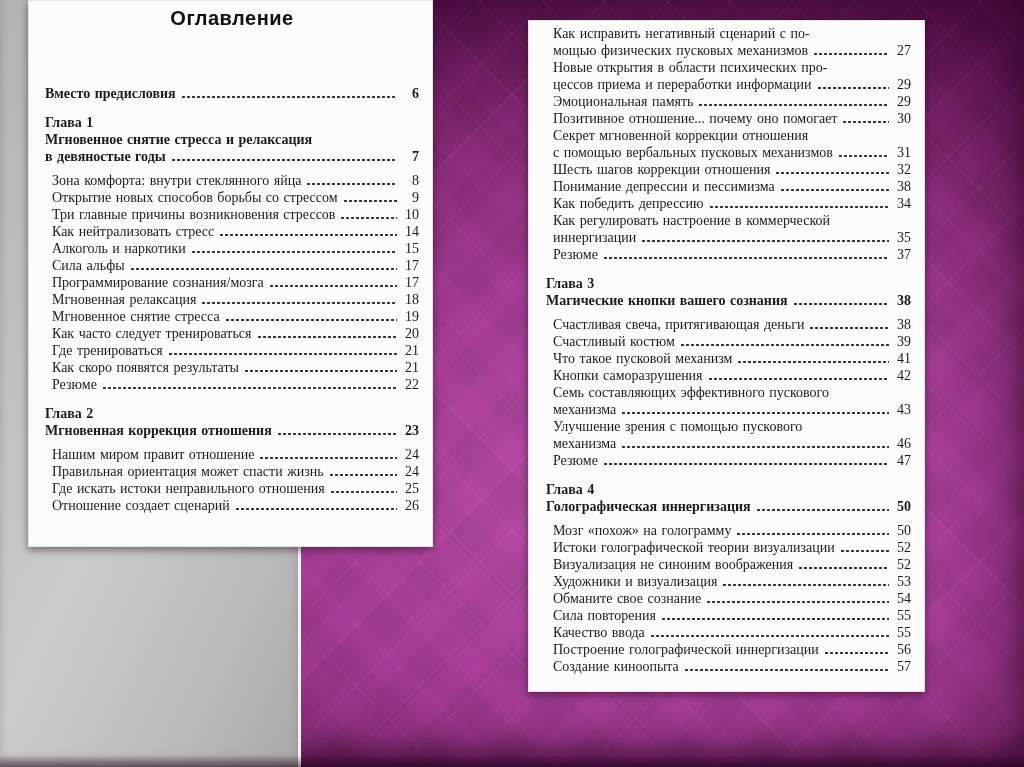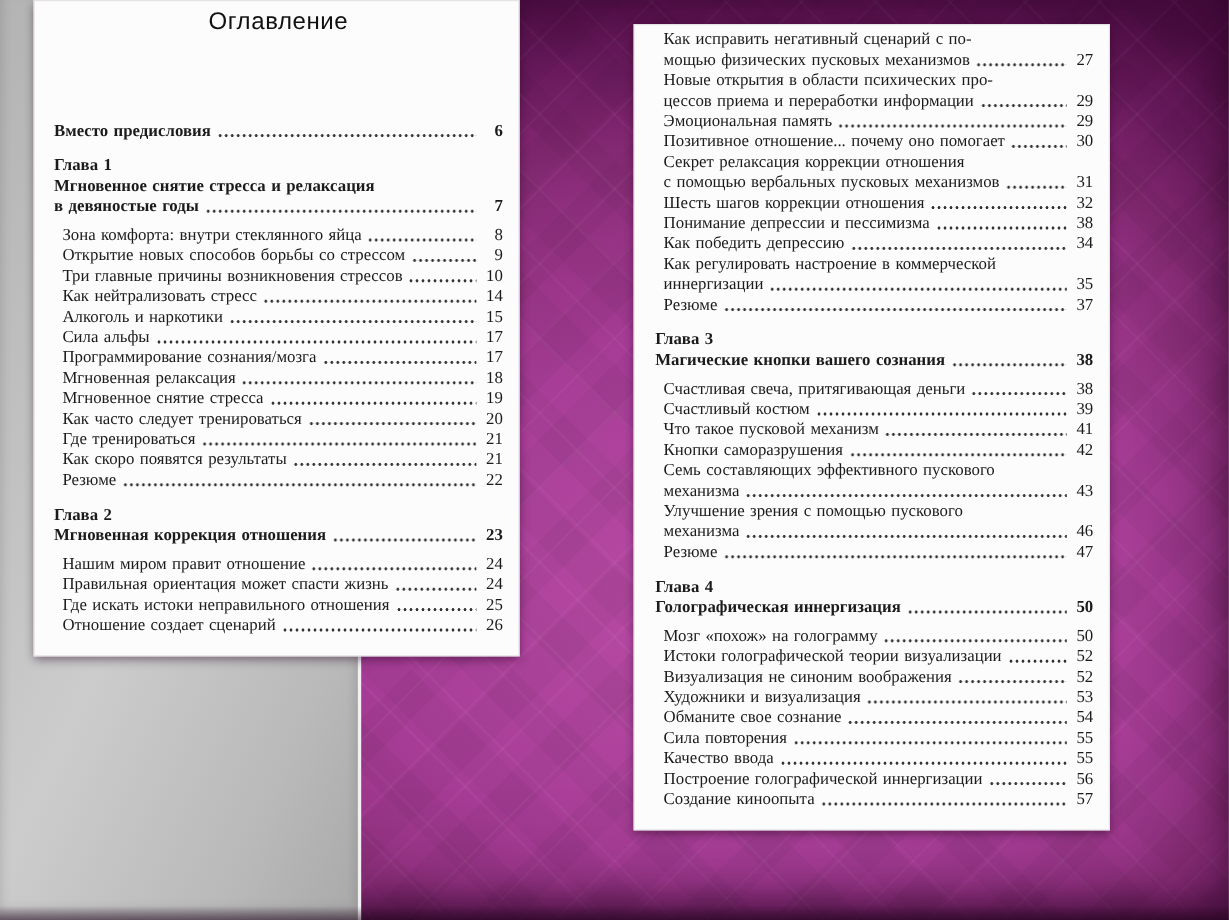--- a/index.html
+++ b/index.html
@@ -30,28 +30,28 @@
     position:absolute; z-index:2; background:#fcfcfc; color:#1b1b1b;
     font-size:14px; line-height:17px; word-spacing:1px;
     box-shadow: 0 3px 8px rgba(35,4,30,0.5);
     border:1px solid #e6e2e6; box-sizing:border-box;
   }
   .page-left  { left:28px;  top:0;    width:405px; height:547px; padding:6px 13px 0 16px; }
   .page-right { left:528px; top:20px; width:397px; height:672px; padding:4px 13px 0 17px; }
 
   .page-title {
     font-family:"Liberation Sans","DejaVu Sans",sans-serif;
-    font-weight:normal; font-size:20px; line-height:22px;
+    font-weight:bold; font-size:20px; line-height:22px;
     text-align:center; letter-spacing:0.5px; color:#111;
   }
 
   .toc-block { margin:0; }
   .toc-block.bold { font-weight:bold; margin-bottom:7px; }
   .toc-block.indent { padding-left:7px; }
-  .toc-block.gap-top { margin-top:72px; }
+  .toc-block.gap-top { margin-top:56px; }
   .toc-block.gap-section { margin-top:12px; }
 
   .toc-row { display:flex; align-items:baseline; }
   .toc-row .t { flex:0 1 auto; white-space:nowrap; }
   .toc-row .dots {
     flex:1 1 10px; min-width:6px; height:4px; align-self:flex-end; margin:0 4px 3px 5px;
     background-image:radial-gradient(circle, #333 1.1px, transparent 1.4px);
     background-size:5px 4px; background-repeat:repeat-x; background-position:0 100%;
   }
   .toc-row .pg { flex:none; min-width:18px; text-align:right; }
@@ -254,21 +254,21 @@
         </div>
         <div class="toc-block indent">
           <div class="toc-row">
             <span class="t">Позитивное отношение... почему оно помогает</span>
             <span class="dots"></span>
             <span class="pg">30</span>
           </div>
         </div>
         <div class="toc-block indent">
           <div class="toc-row">
-            <span class="t">Секрет релаксация коррекции отношения</span>
+            <span class="t">Секрет мгновенной коррекции отношения</span>
           </div>
           <div class="toc-row">
             <span class="t">с помощью вербальных пусковых механизмов</span>
             <span class="dots"></span>
             <span class="pg">31</span>
           </div>
         </div>
         <div class="toc-block indent">
           <div class="toc-row">
             <span class="t">Шесть шагов коррекции отношения</span>

